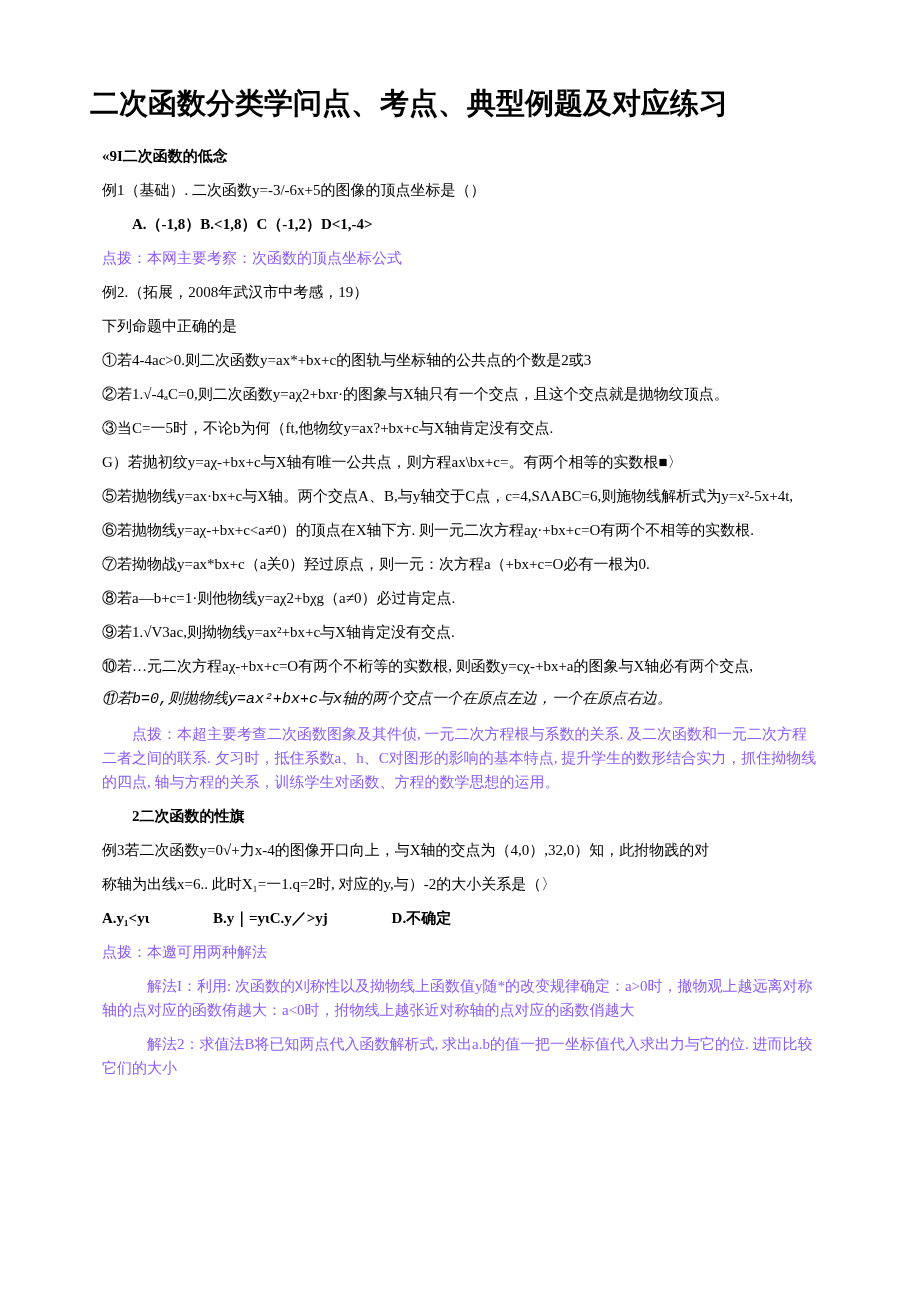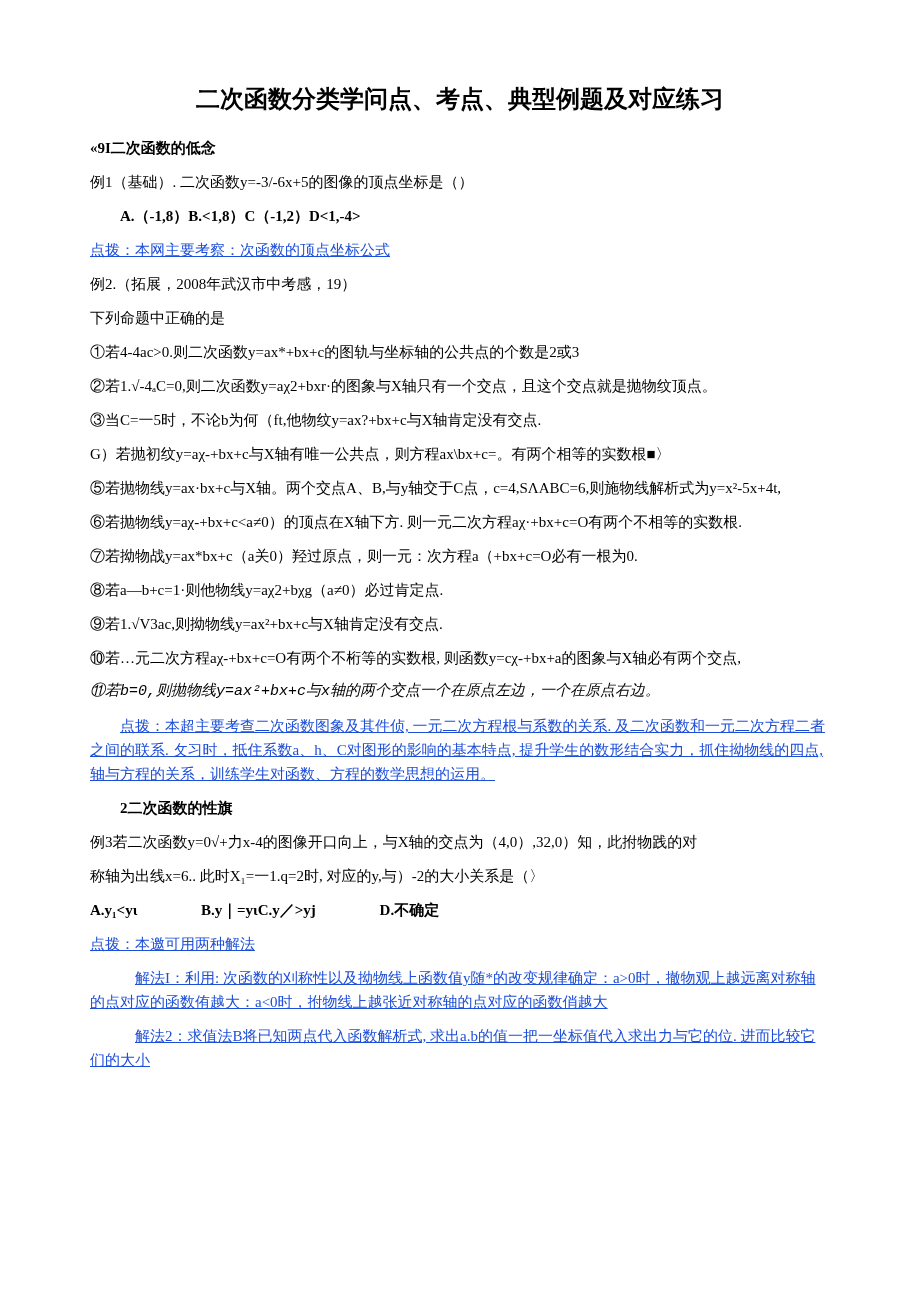--- a/index.html
+++ b/index.html
@@ -7,38 +7,37 @@
     padding: 80px 90px 60px 90px;
     font-family: "SimSun", "宋体", serif;
     font-size: 15px;
     line-height: 1.6;
     color: #000;
     background: #fff;
     width: 920px;
     box-sizing: border-box;
   }
   .title {
-    text-align: center;
-    font-size: 24px;
+    text-align: left;
+    font-size: 29px;
     font-weight: bold;
     font-family: "SimHei", "黑体", sans-serif;
     margin-bottom: 18px;
   }
   .para {
-    margin: 10px 0;
+    margin: 10px 12px;
   }
   .bold {
     font-weight: bold;
   }
   .indent {
     text-indent: 2em;
   }
   .red {
-    color: #1d4ed8;
-    text-decoration: underline;
+    color: #8b5cf6;
   }
   .italic {
     font-style: italic;
     font-family: Liberation Mono, monospace;
   }
   .opts span {
     display: inline-block;
     margin-right: 60px;
   }
 </style>

